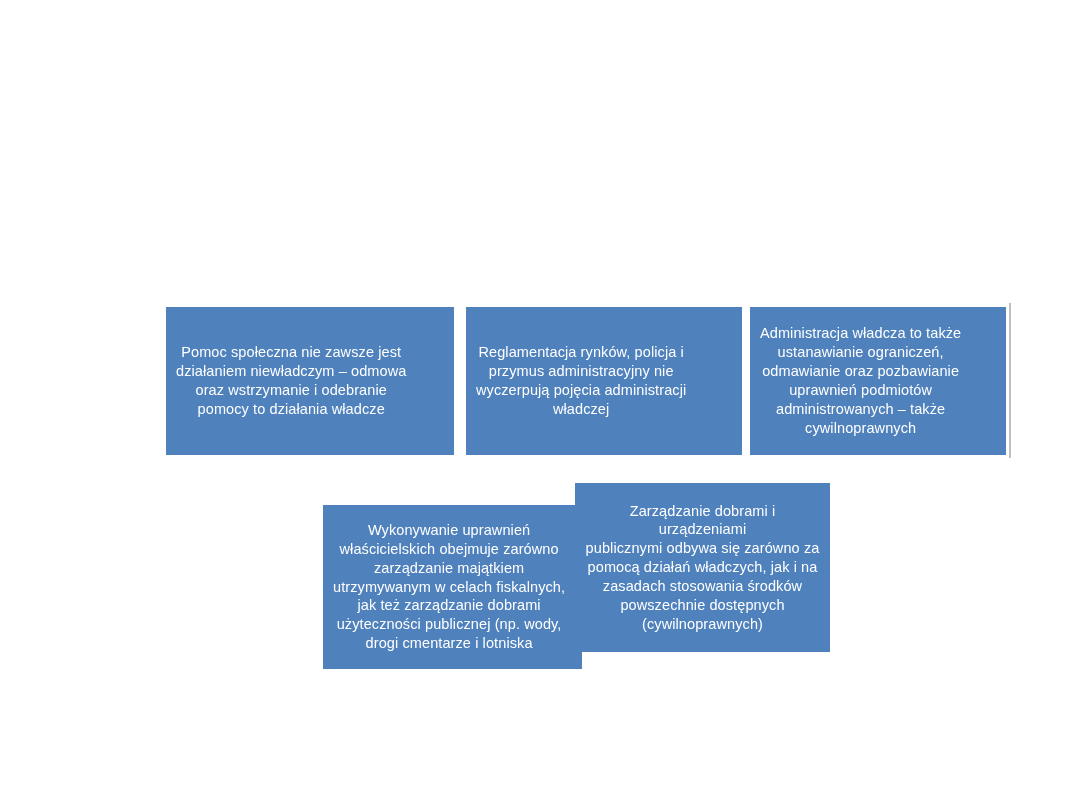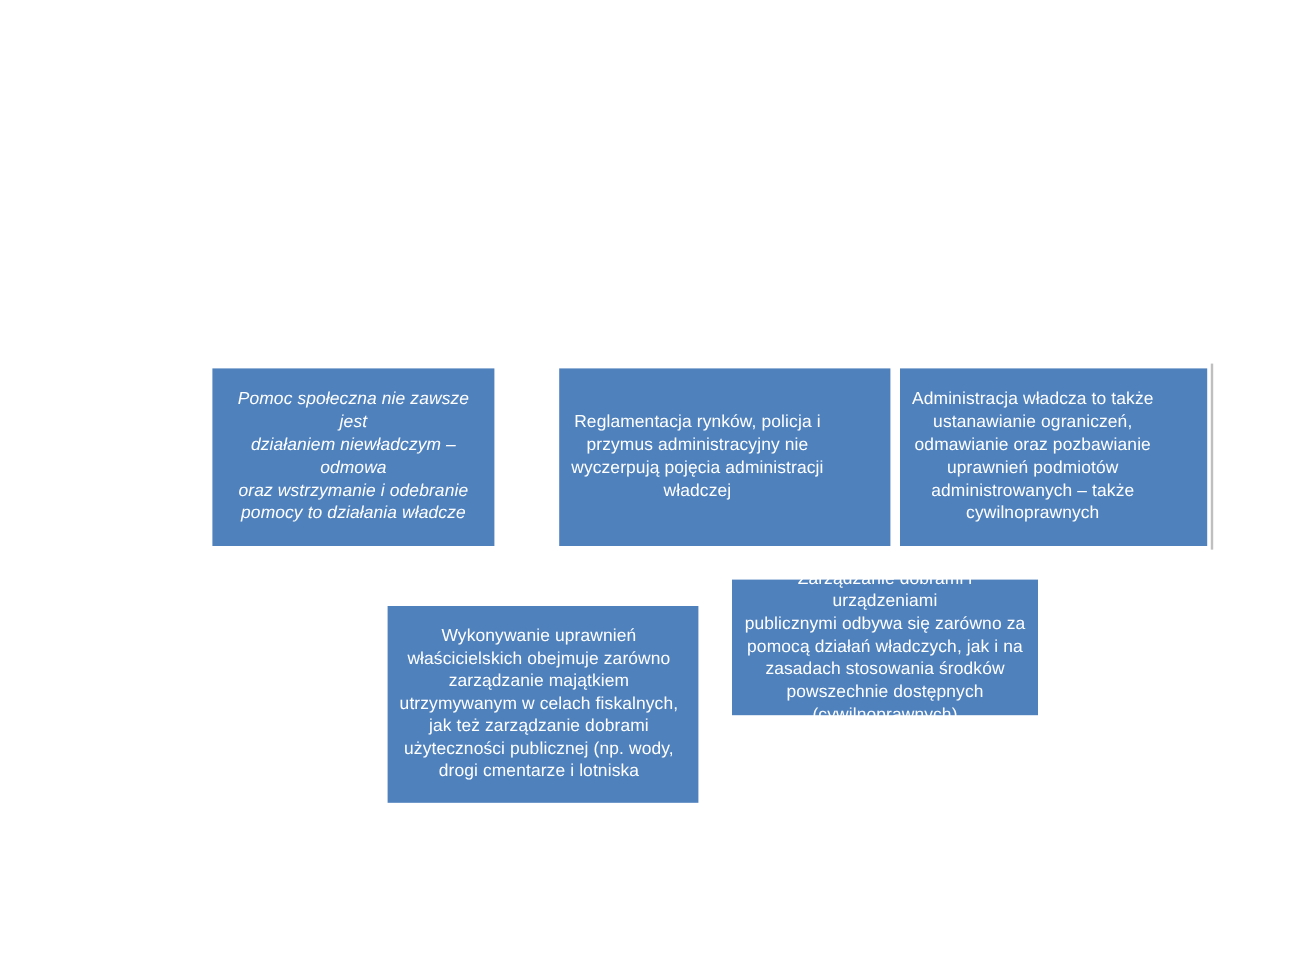--- a/index.html
+++ b/index.html
@@ -32,40 +32,40 @@
     padding: 6px 10px;
     font-size: 14.5px;
     line-height: 1.30;
     letter-spacing: 0.1px;
     white-space: pre-line;
     font-family: "Liberation Sans", sans-serif;
   }
 
   
   #node-1 {
-    left: 177px;  top: 307px;
-    width: 235px; height: 148px; font-style: italic;
+    left: 166px;  top: 307px;
+    width: 288px; height: 148px;
   }
   #node-2 {
     left: 466px;  top: 307px;
     width: 276px; height: 148px;
   }
   #node-3 {
     left: 750px;  top: 307px;
     width: 256px; height: 148px;
   }
 
   
   #node-4 {
     left: 323px;  top: 505px;
     width: 259px; height: 164px;
   }
   #node-5 {
-    left: 610px;  top: 483px;
-    width: 255px; height: 113px;
+    left: 575px;  top: 483px;
+    width: 255px; height: 169px;
   }
 
   
   #edge-rule {
     position: absolute;
     left: 1009px;
     top: 303px;
     width: 2px;
     height: 155px;
     background: #BFBFBF;

